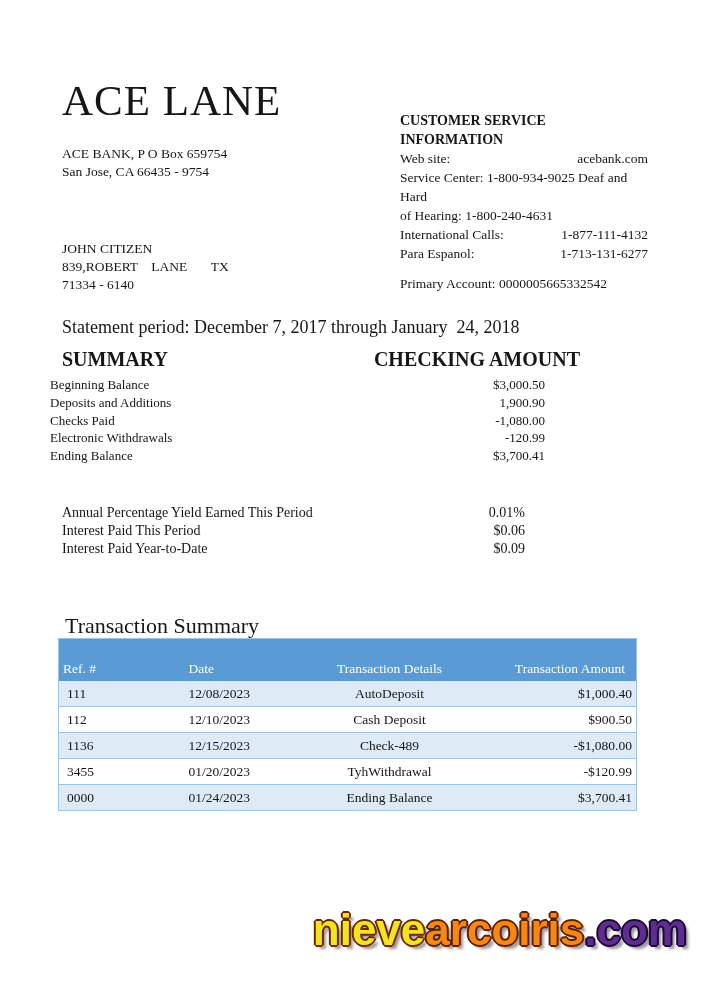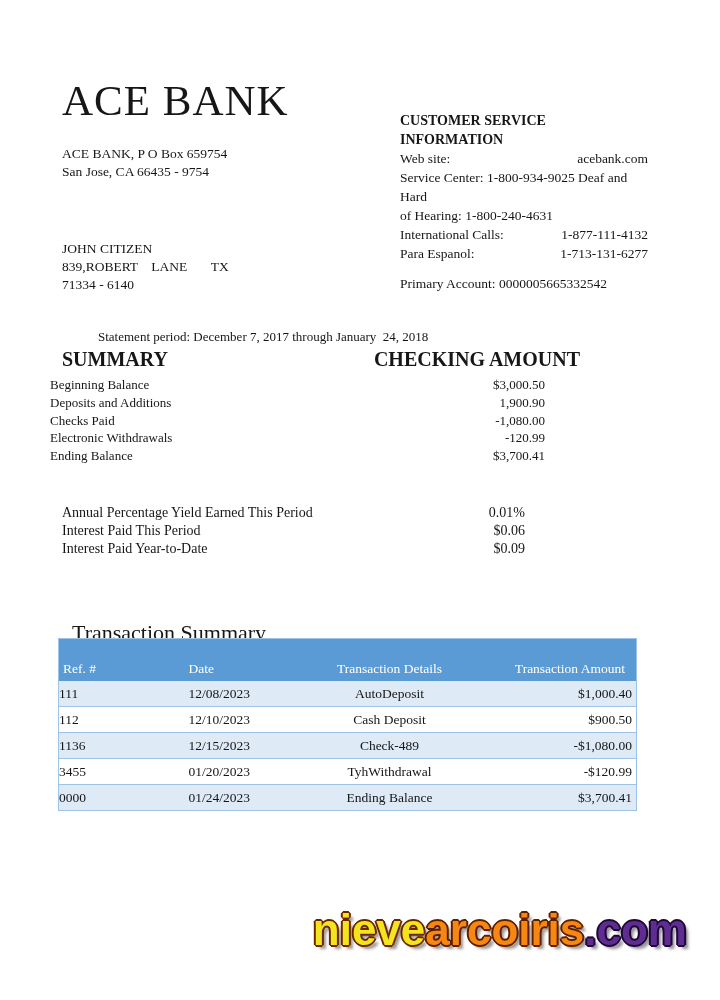--- a/index.html
+++ b/index.html
@@ -14,65 +14,65 @@
   
   .cs-block{position:absolute;left:400px;top:111px;width:248px;font-size:13.5px;line-height:19px;}
   .cs-heading{font-weight:bold;font-size:14px;margin-bottom:0;}
   .cs-row{display:flex;justify-content:space-between;}
   .cs-row .val{text-align:right;}
   .cs-account{margin-top:11px;}
   
   .cust-block{position:absolute;left:62px;top:240px;font-size:13.5px;line-height:18px;}
   .pre{white-space:pre;}
   
-  .period{position:absolute;left:62px;top:329px;font-size:13px;white-space:pre;margin-left:36px;}
+  .period{position:absolute;left:62px;top:317px;font-size:18px;white-space:pre;}
   
   .summary-head{position:absolute;left:62px;top:348px;width:518px;display:flex;justify-content:space-between;font-weight:bold;font-size:20px;}
   .summary-rows{position:absolute;left:50px;top:376px;width:495px;font-size:13px;line-height:17.8px;}
   .sum-row{display:flex;justify-content:space-between;}
   .interest-rows{position:absolute;left:62px;top:504px;width:463px;font-size:14px;line-height:18px;}
   
-  .txn-title{position:absolute;left:62px;top:610px;font-size:22px;font-weight:400;margin:10px;}
+  .txn-title{position:absolute;left:62px;top:610px;font-size:22px;font-weight:400;margin:3px;}
   .txn-table{
     position:absolute;left:58px;top:638px;width:578px;border-collapse:collapse;table-layout:fixed;
     font-size:13.5px;border:1px solid var(--tbl-border,#9DC3E6);
   }
   .txn-table col.c1{width:125px;} .txn-table col.c2{width:113px;}
   .txn-table col.c3{width:186px;} .txn-table col.c4{width:154px;}
   .txn-table th{
     background:var(--tbl-header,#5B9BD5);color:#ffffff;font-weight:400;
     height:38px;vertical-align:bottom;padding:0 0 4px 0;
   }
   .txn-table th.c1{text-align:left;padding-left:4px;}
   .txn-table th.c2{text-align:left;padding-left:5px;}
   .txn-table th.c3{text-align:center;}
   .txn-table th.c4{text-align:right;padding-right:11px;}
   .txn-table td{height:23px;padding:1px 0;border-bottom:1px solid var(--tbl-border,#9DC3E6);}
-  .txn-table td.c1{text-align:left;padding-left:0;}
+  .txn-table td.c1{text-align:left;padding-left:8px;}
   .txn-table td.c2{text-align:left;padding-left:5px;margin-left:19px;}
   .txn-table td.c3{text-align:center;}
   .txn-table td.c4{text-align:right;padding-right:4px;}
   .txn-table tr.alt td{background:var(--tbl-alt,#DEEAF6);}
   
   .watermark{
     position:absolute;top:905px;right:33px;
     font-family:"Liberation Sans","DejaVu Sans",sans-serif;
     font-weight:bold;font-size:44px;letter-spacing:0px;white-space:nowrap;
   }
   .wm1{color:var(--wm1,#F2E41E);text-shadow:2px 0 0 #6b2600,-2px 0 0 #6b2600,0 2px 0 #6b2600,0 -2px 0 #6b2600,1px 1px 0 #6b2600,-1px 1px 0 #6b2600,1px -1px 0 #6b2600,-1px -1px 0 #6b2600,4px 4px 3px rgba(40,20,10,0.45);}
   .wm2{color:var(--wm2,#F68712);text-shadow:2px 0 0 #5e1f00,-2px 0 0 #5e1f00,0 2px 0 #5e1f00,0 -2px 0 #5e1f00,1px 1px 0 #5e1f00,-1px 1px 0 #5e1f00,1px -1px 0 #5e1f00,-1px -1px 0 #5e1f00,4px 4px 3px rgba(40,20,10,0.45);}
   .wm3{color:var(--wm3,#5F2C91);text-shadow:2px 0 0 #1d0733,-2px 0 0 #1d0733,0 2px 0 #1d0733,0 -2px 0 #1d0733,1px 1px 0 #1d0733,-1px 1px 0 #1d0733,1px -1px 0 #1d0733,-1px -1px 0 #1d0733,4px 4px 3px rgba(20,10,30,0.45);}
 </style>
 </head>
 <body>
 
 <div class="page">
 
   <div class="bank-block">
-    <h1 class="bank-name">ACE BANK</h1>
+    <h1 class="bank-name">ACE LANE</h1>
     <div class="bank-addr">
       <div>ACE BANK, P O Box 659754</div>
       <div>San Jose, CA 66435 - 9754</div>
     </div>
   </div>
 
   <div class="cs-block">
     <div class="cs-heading">CUSTOMER SERVICE INFORMATION</div>
     <div class="cs-row">
       <span>Web site:</span>

